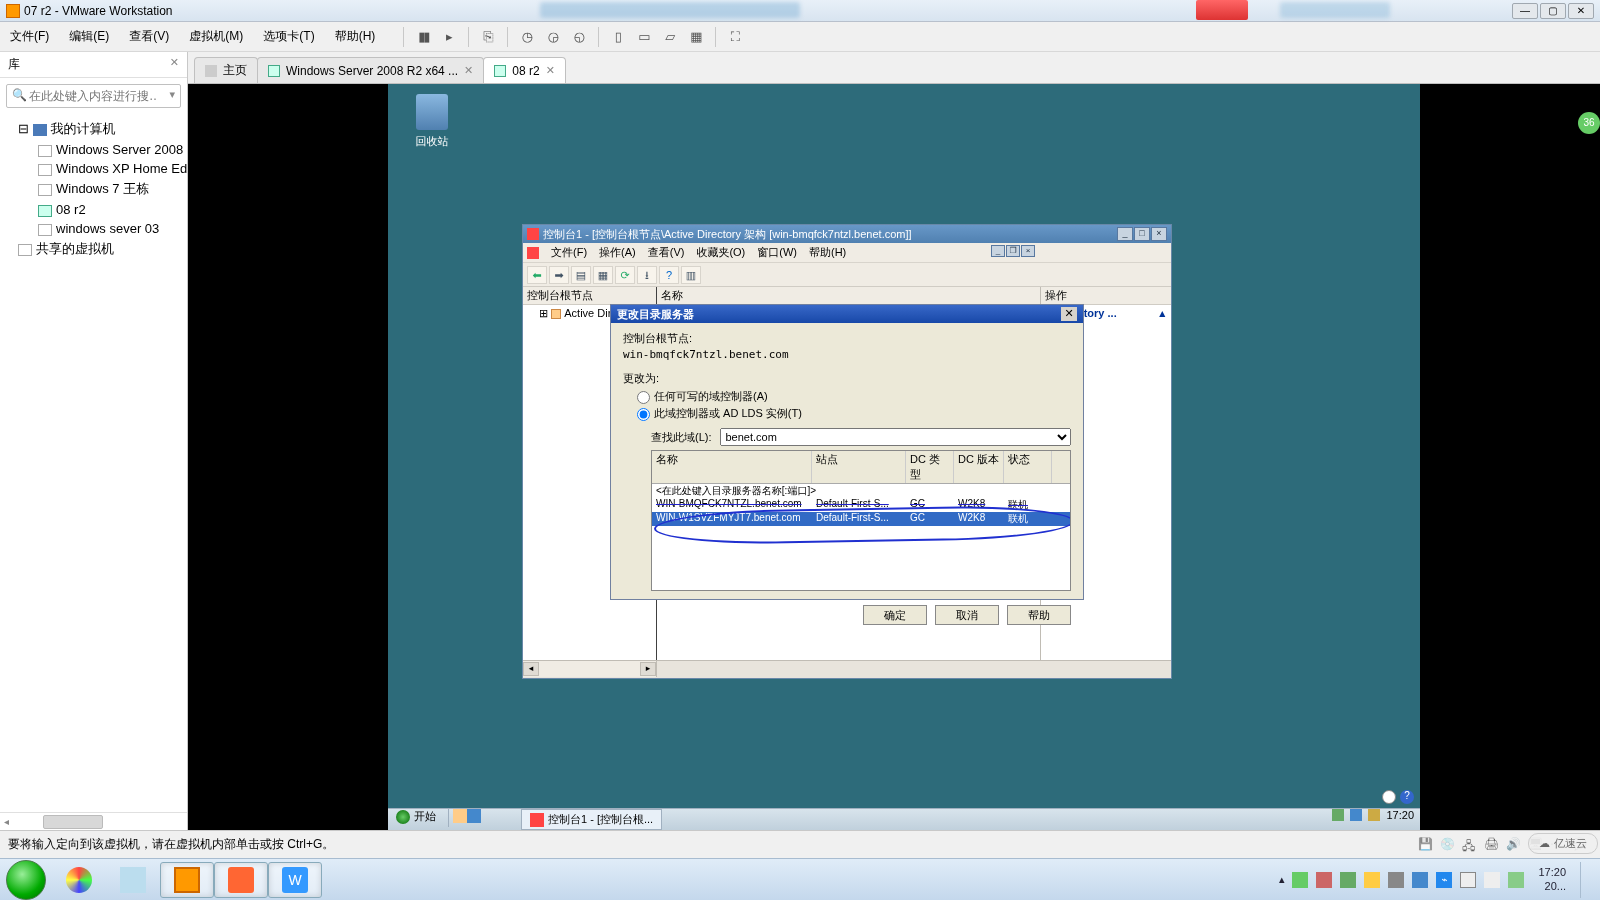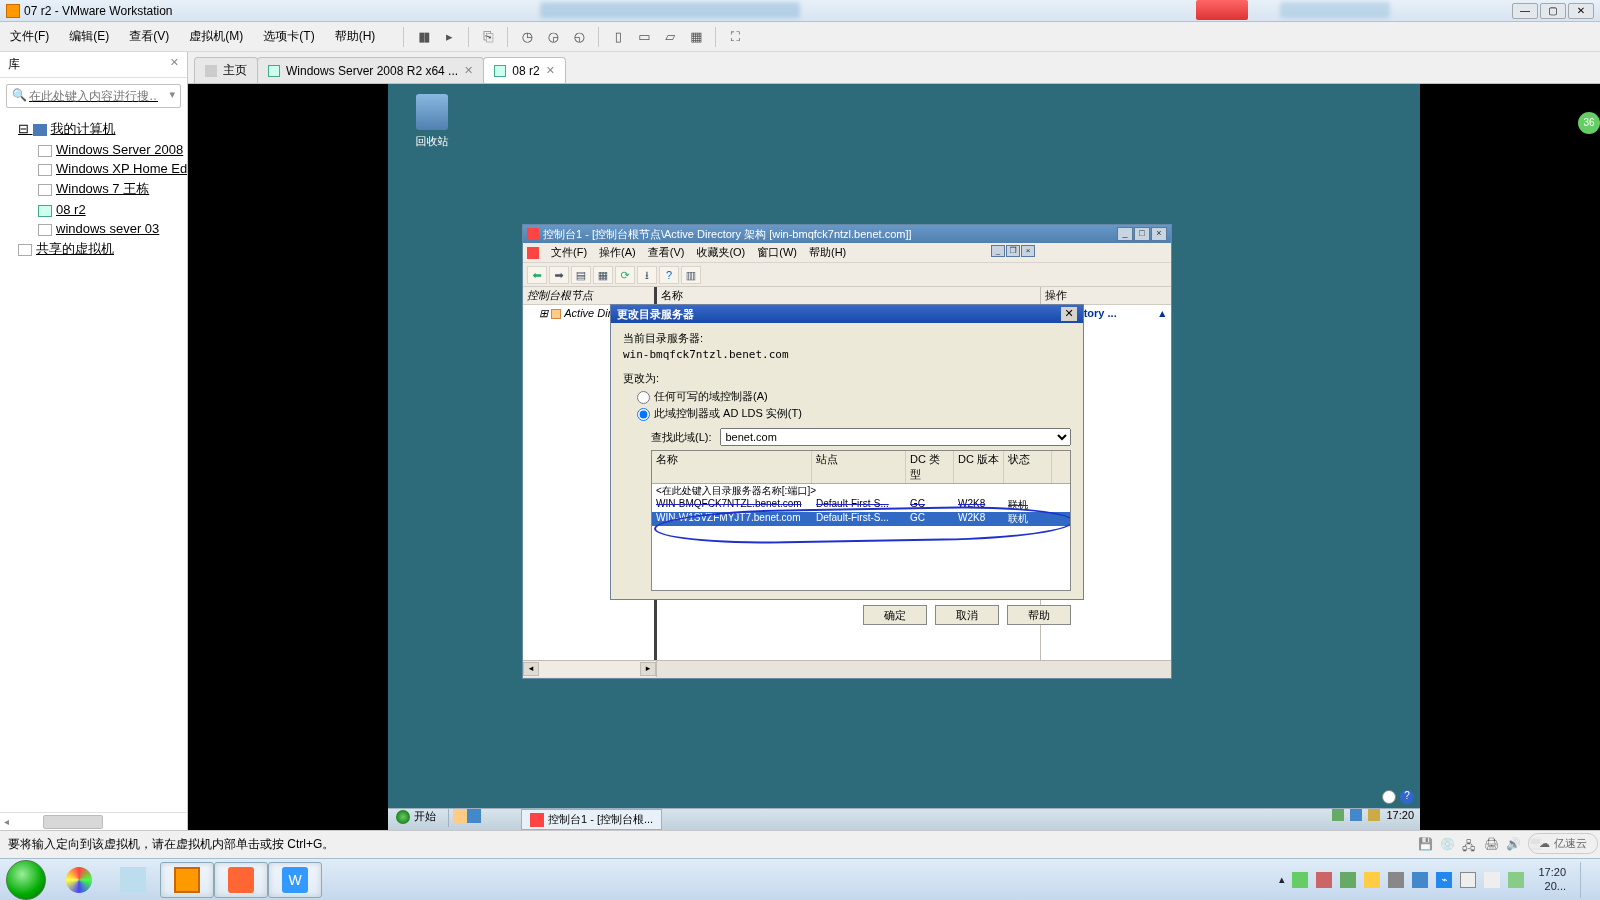--- a/index.html
+++ b/index.html
@@ -14,32 +14,32 @@
 .toolbar { display: flex; align-items: center; gap: 4px; padding: 0 6px; margin-left: 8px; }
 .toolbar .sep { width: 1px; height: 20px; background: #c8c8c8; margin: 0 4px; }
 .toolbar .tbtn { width: 22px; height: 22px; border: 1px solid transparent; border-radius: 2px; display: flex; align-items: center; justify-content: center; font-size: 13px; color: #555; }
 .pause { color: #f90; font-size: 14px; letter-spacing: -2px; }
 .play { color: #0a0; }
 
 .main { display: flex; height: calc(100% - 22px - 30px - 28px - 42px); }
 .sidebar { width: 188px; background: #fff; border-right: 1px solid #c8c8c8; display: flex; flex-direction: column; font-size: 13px; }
 .sidebar-hdr { padding: 4px 8px; font-size: 12px; border-bottom: 1px solid #e0e0e0; display:flex; justify-content: space-between; }
 .sidebar-hdr .x { color: #888; font-size: 11px; cursor: default; }
-.sidebar input { margin: 6px; width: calc(100% - 12px); padding: 4px 22px 4px 22px; border: 1px solid #c0c0c0; border-radius: 2px; font-size: 12px; text-decoration: underline; }
+.sidebar input { margin: 6px; width: calc(100% - 12px); padding: 4px 22px 4px 22px; border: 1px solid #c0c0c0; border-radius: 2px; font-size: 12px; }
 .search-wrap { position: relative; }
 .search-wrap .mag { position: absolute; left: 12px; top: 10px; color: #888; font-size: 12px; }
 .search-wrap .chev { position: absolute; right: 12px; top: 10px; color: #888; font-size: 11px; }
 .tree { padding: 4px 0; font-size: 13px; }
 .tree .node { padding: 2px 4px 2px 18px; white-space: nowrap; overflow: hidden; }
 .tree .node.lv1 { padding-left: 38px; }
 .tree .node .ic { display: inline-block; width: 14px; height: 12px; margin-right: 4px; vertical-align: middle; }
 .ic-comp { background: #4a7ab8; }
 .ic-vm { background: #fff; border: 1px solid #aaa; }
 .ic-vm.on { background: #cfe; border-color: #4a8; }
-.sidebar-scroll { flex: 1; overflow: hidden; text-decoration: underline; }
+.sidebar-scroll { flex: 1; overflow: hidden; }
 .sidebar-bottom-scroll { height: 18px; border-top: 1px solid #e0e0e0; display: flex; align-items: center; }
 .sidebar-bottom-scroll .thumb { height: 14px; width: 60px; background: #d8d8d8; border: 1px solid #bbb; margin-left: 30px; border-radius: 2px; }
 
 .content { flex: 1; background: #000; display: flex; flex-direction: column; position: relative; }
 .tabs { background: #f0f0f0; height: 32px; display: flex; align-items: flex-end; padding-left: 6px; border-bottom: 1px solid #c0c0c0; gap: 0; }
 .tab { height: 26px; background: #e8e8e8; border: 1px solid #c0c0c0; border-bottom: none; border-radius: 4px 4px 0 0; padding: 0 10px; display: flex; align-items: center; font-size: 12px; gap: 6px; margin-right: -1px; }
 .tab.active { background: #fff; }
 .tab .x { color: #888; font-size: 11px; }
 .tab .ic { width: 12px; height: 12px; }
 
@@ -49,21 +49,21 @@
 
 .mmc-window { position: absolute; left: 134px; top: 140px; width: 650px; height: 455px; background: #e8e4dc; border: 1px solid #6888a8; font-size: 11px; }
 .mmc-title { height: 18px; background: linear-gradient(#6898c8,#5080b0); color: #fff; display: flex; align-items: center; padding: 6px 4px; font-size: 11px; }
 .mmc-title .ic { width: 12px; height: 12px; background: #f44; margin-right: 4px; }
 .mmc-title .spacer { flex: 1; }
 .mmc-title .wb { width: 16px; height: 14px; background: #c8d4e0; border: 1px solid #5878a0; margin-left: 1px; font-size: 9px; text-align: center; line-height: 11px; color: #234; }
 .mmc-menu { height: 20px; background: #f0ece4; display: flex; align-items: center; padding: 0 4px; gap: 12px; font-size: 11px; border-bottom: 1px solid #d8d4cc; }
 .mmc-tb { height: 24px; background: #f0ece4; border-bottom: 1px solid #d0ccc4; display: flex; align-items: center; gap: 2px; padding: 0 4px; }
 .mmc-tb .b { width: 20px; height: 18px; border: 1px solid #d8d4cc; background: #f8f4ec; font-size: 11px; text-align: center; line-height: 16px; color: #456; }
 .mmc-body { display: flex; height: calc(100% - 18px - 20px - 24px - 18px); background: #fff; }
-.mmc-tree { width: 134px; border-right: 3px solid #404040; overflow: hidden; font-style: italic; }
+.mmc-tree { width: 134px; border-right: 1px solid #404040; overflow: hidden; }
 .mmc-tree .hdr { background: #f0ece4; border-bottom: 1px solid #d0ccc4; padding: 1px 4px; font-size: 11px; }
 .mmc-tree .tn { padding: 1px 4px 1px 16px; font-size: 11px; white-space: nowrap; }
 .mmc-tree .tn .ic { display: inline-block; width: 10px; height: 10px; background: #fc8; border: 1px solid #c84; margin-right: 3px; vertical-align: middle; }
 .mmc-mid { flex: 1; border-right: 1px solid #c0bcb4; }
 .mmc-mid .hdr { background: #f0ece4; border-bottom: 1px solid #d0ccc4; padding: 1px 4px; font-size: 11px; }
 .mmc-right { width: 130px; }
 .mmc-right .hdr { background: #f0ece4; border-bottom: 1px solid #d0ccc4; padding: 1px 4px; font-size: 11px; }
 .mmc-right .act { padding: 2px 6px; font-size: 11px; }
 .mmc-right .act.bold { font-weight: bold; color: #003399; }
 .mmc-bottom-scroll { height: 18px; background: #e8e4dc; border-top: 1px solid #c0bcb4; }
@@ -285,21 +285,21 @@
         </div>
       </div>
 
       <div class="dialog">
         <div class="dialog-title">
           <span>更改目录服务器</span>
           <span class="spacer"></span>
           <span class="x">✕</span>
         </div>
         <div class="dialog-body">
-          <div class="lbl">当前目录服务器:</div>
+          <div class="lbl">控制台根节点:</div>
           <div class="val">win-bmqfck7ntzl.benet.com</div>
           <div class="lbl">更改为:</div>
           <div class="radio-row"><input type="radio" name="r" style=""><span>任何可写的域控制器(A)</span></div>
           <div class="radio-row"><input type="radio" name="r" checked="" style=""><span>此域控制器或 AD LDS 实例(T)</span></div>
           <div class="domain-row">
             <span>查找此域(L):</span>
             <select><option>benet.com</option></select>
           </div>
           <div class="dc-table">
             <div class="th">

